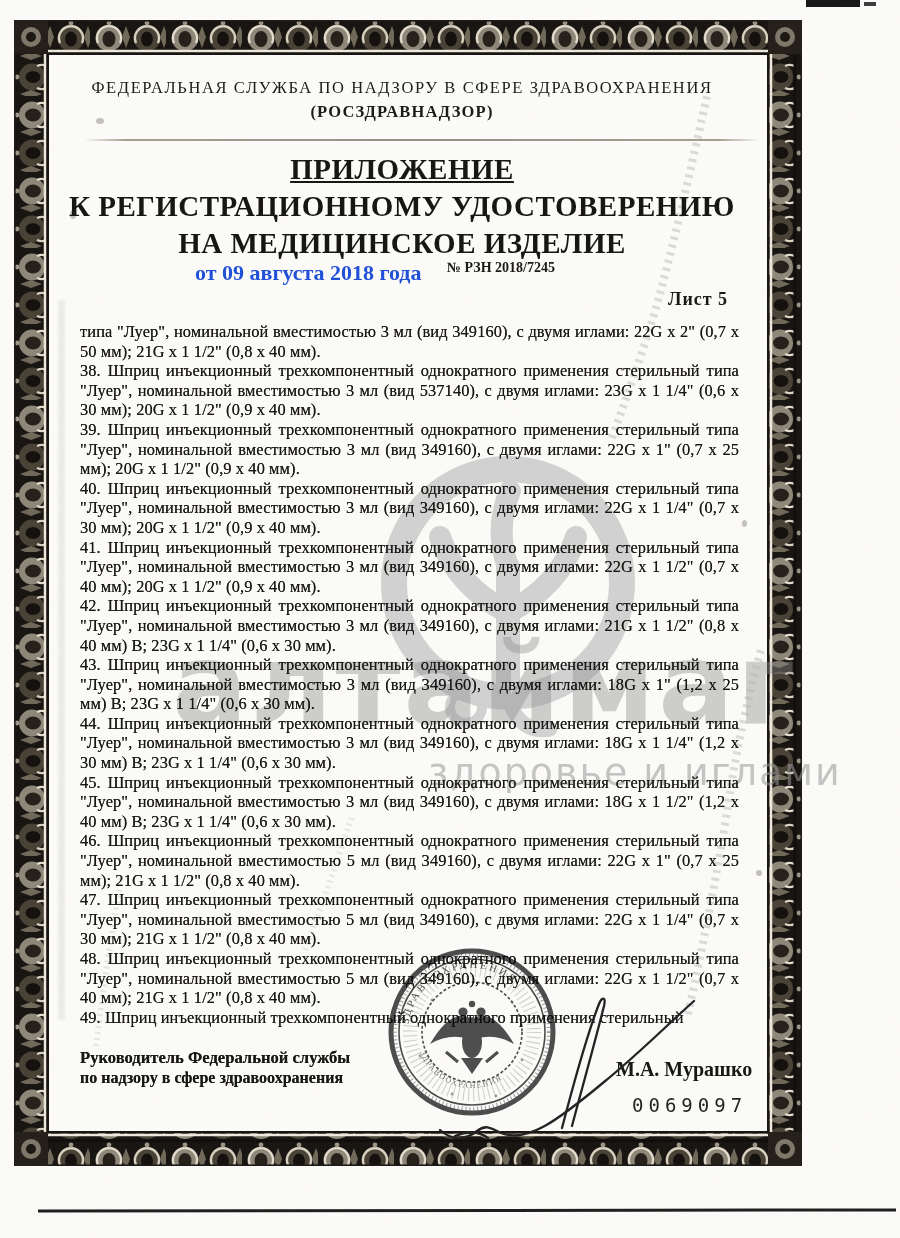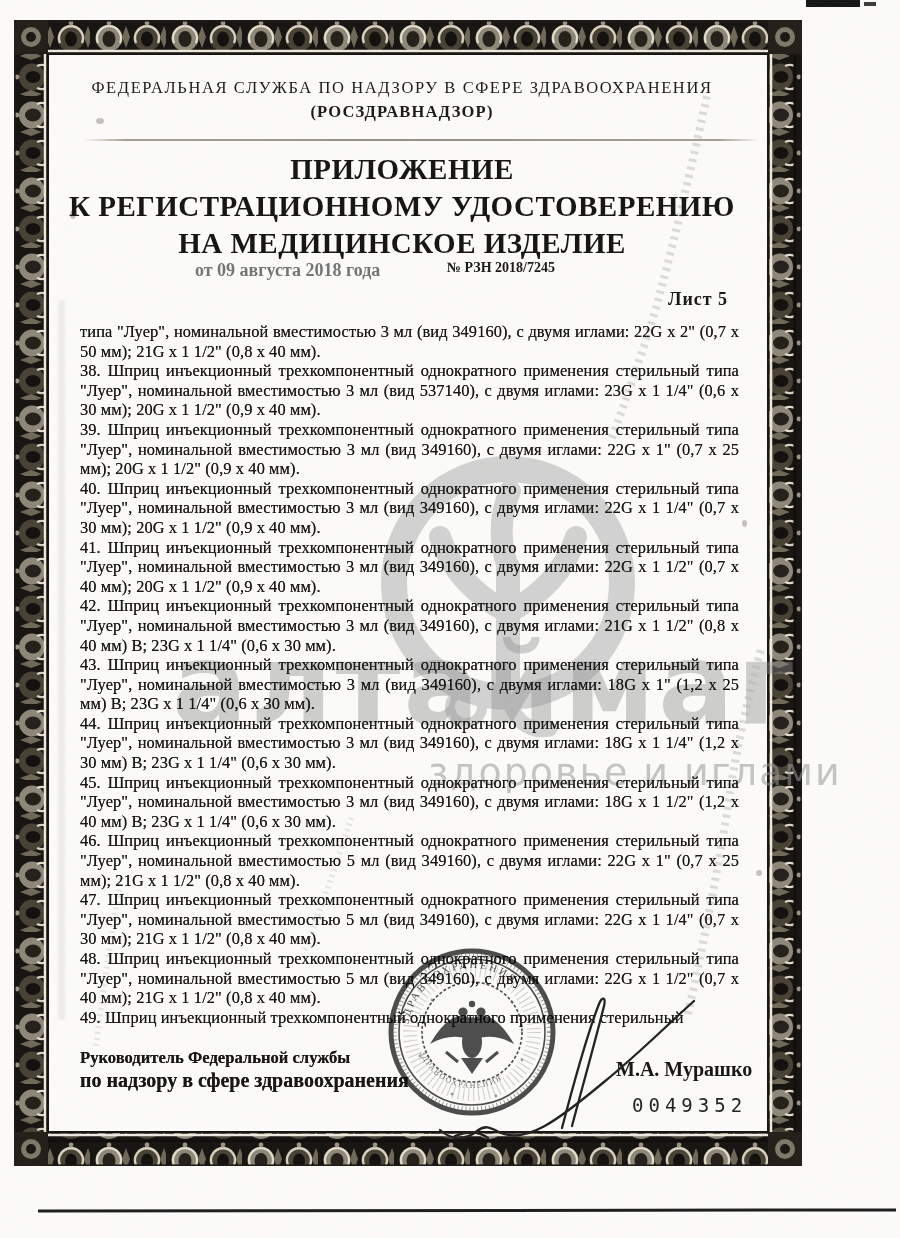--- a/index.html
+++ b/index.html
@@ -15,35 +15,35 @@
   .bottom-scan-line{left:38px;top:1209px;width:858px;height:3px;background:#1b1b1b;transform:rotate(-0.08deg);}
   .left-streak{left:58px;top:300px;width:7px;height:720px;background:rgba(110,105,95,.10);filter:blur(1px);}
   .speck{background:rgba(90,85,75,.35);border-radius:50%;filter:blur(.4px);}
   
   .hdr-center{left:40px;width:724px;text-align:center;color:#181715;}
   .agency1{top:78px;font-size:16.5px;font-weight:400;letter-spacing:1.6px;}
   .agency2{top:102px;font-size:16.5px;font-weight:700;letter-spacing:1.2px;}
   .divider{left:84px;top:139px;width:676px;height:2px;opacity:.75;
     background:linear-gradient(90deg,rgba(120,114,104,0),#87816f 6%,#6f6a5e 50%,#87816f 94%,rgba(120,114,104,0));}
   .title-line{font-weight:700;font-size:29px;letter-spacing:.5px;color:#131210;}
-  .title1{top:153px;}
+  .title1{top:153px;text-decoration:underline;}
   .title2{top:190px;}
   .title3{top:227px;}
-  .date-label{left:195px;top:260px;font-size:18px;font-weight:700;color:#737373;}
+  .date-label{left:195px;top:260px;font-size:22px;font-weight:700;color:#1d4ed8;}
   .number-label{left:447px;top:260px;font-size:14px;font-weight:700;color:#171614;}
   .sheet-label{left:668px;top:289px;width:90px;font-size:18px;font-weight:700;letter-spacing:1px;color:#171614;}
   
   .body-text{left:80px;top:322px;width:659px;color:#141311;}
   .body-par{
     margin:0;font-size:16.4px;line-height:19.6px;text-align:justify;
     letter-spacing:.1px;text-shadow:0 0 .35px rgba(20,18,16,.8);
   }
   
   .signer1{left:80px;top:1048px;font-size:16.6px;font-weight:700;color:#141311;text-shadow:0 0 .35px rgba(20,18,16,.8);}
-  .signer2{left:80px;top:1069px;font-size:20px;font-weight:700;color:#141311;text-shadow:0 0 .35px rgba(20,18,16,.8);}
+  .signer2{left:80px;top:1069px;font-size:16px;font-weight:700;color:#141311;text-shadow:0 0 .35px rgba(20,18,16,.8);}
   .signer-name{left:616px;top:1058px;font-size:20px;font-weight:700;color:#141311;}
   .form-number{left:632px;top:1094px;font-family:"DejaVu Sans Mono",monospace;font-size:19px;letter-spacing:5px;color:#20201e;}
   
   .wm-layer{inset:0;pointer-events:none;}
   .wm-brand{
     left:172px;top:628px;font-family:"DejaVu Sans",sans-serif;font-weight:700;
     font-size:112px;line-height:1;color:#8f8f8f;opacity:.42;letter-spacing:3px;white-space:nowrap;
   }
   .wm-tagline{
     left:428px;top:750px;font-family:"DejaVu Sans",sans-serif;
@@ -164,21 +164,21 @@
     <p class="body-par">45. Шприц инъекционный трехкомпонентный однократного применения стерильный типа "Луер", номинальной вместимостью 3 мл (вид 349160), с двумя иглами: 18G x 1 1/2" (1,2 x 40 мм) B; 23G x 1 1/4" (0,6 x 30 мм).</p>
     <p class="body-par">46. Шприц инъекционный трехкомпонентный однократного применения стерильный типа "Луер", номинальной вместимостью 5 мл (вид 349160), с двумя иглами: 22G x 1" (0,7 x 25 мм); 21G x 1 1/2" (0,8 x 40 мм).</p>
     <p class="body-par">47. Шприц инъекционный трехкомпонентный однократного применения стерильный типа "Луер", номинальной вместимостью 5 мл (вид 349160), с двумя иглами: 22G x 1 1/4" (0,7 x 30 мм); 21G x 1 1/2" (0,8 x 40 мм).</p>
     <p class="body-par">48. Шприц инъекционный трехкомпонентный однократного применения стерильный типа "Луер", номинальной вместимостью 5 мл (вид 349160), с двумя иглами: 22G x 1 1/2" (0,7 x 40 мм); 21G x 1 1/2" (0,8 x 40 мм).</p>
     <p class="body-par">49. Шприц инъекционный трехкомпонентный однократного применения стерильный</p>
   </div>
 
 <div class="abs signer1">Руководитель Федеральной службы</div>
 <div class="abs signer2">по надзору в сфере здравоохранения</div>
 <div class="abs signer-name">М.А. Мурашко</div>
-<div class="abs form-number">0049352</div>
+<div class="abs form-number">0069097</div>
 
 <svg class="abs" style="left:372px;top:932px;mix-blend-mode:multiply;" width="340" height="230" viewBox="372 932 340 230">
   <defs>
     <path id="ringTop" d="M 408 1032 A 64 64 0 0 1 536 1032"></path>
     <path id="ringBottom" d="M 416 1032 A 56 56 0 0 0 528 1032"></path>
   </defs>
   <g opacity=".85">
     <circle cx="472" cy="1032" r="81" fill="none" stroke="#2b2b2b" stroke-width="5"></circle>
     <circle cx="472" cy="1032" r="73" fill="none" stroke="#2b2b2b" stroke-width="1.6"></circle>
     <circle cx="472" cy="1032" r="50" fill="none" stroke="#2b2b2b" stroke-width="1.6" stroke-dasharray="3 2"></circle>

